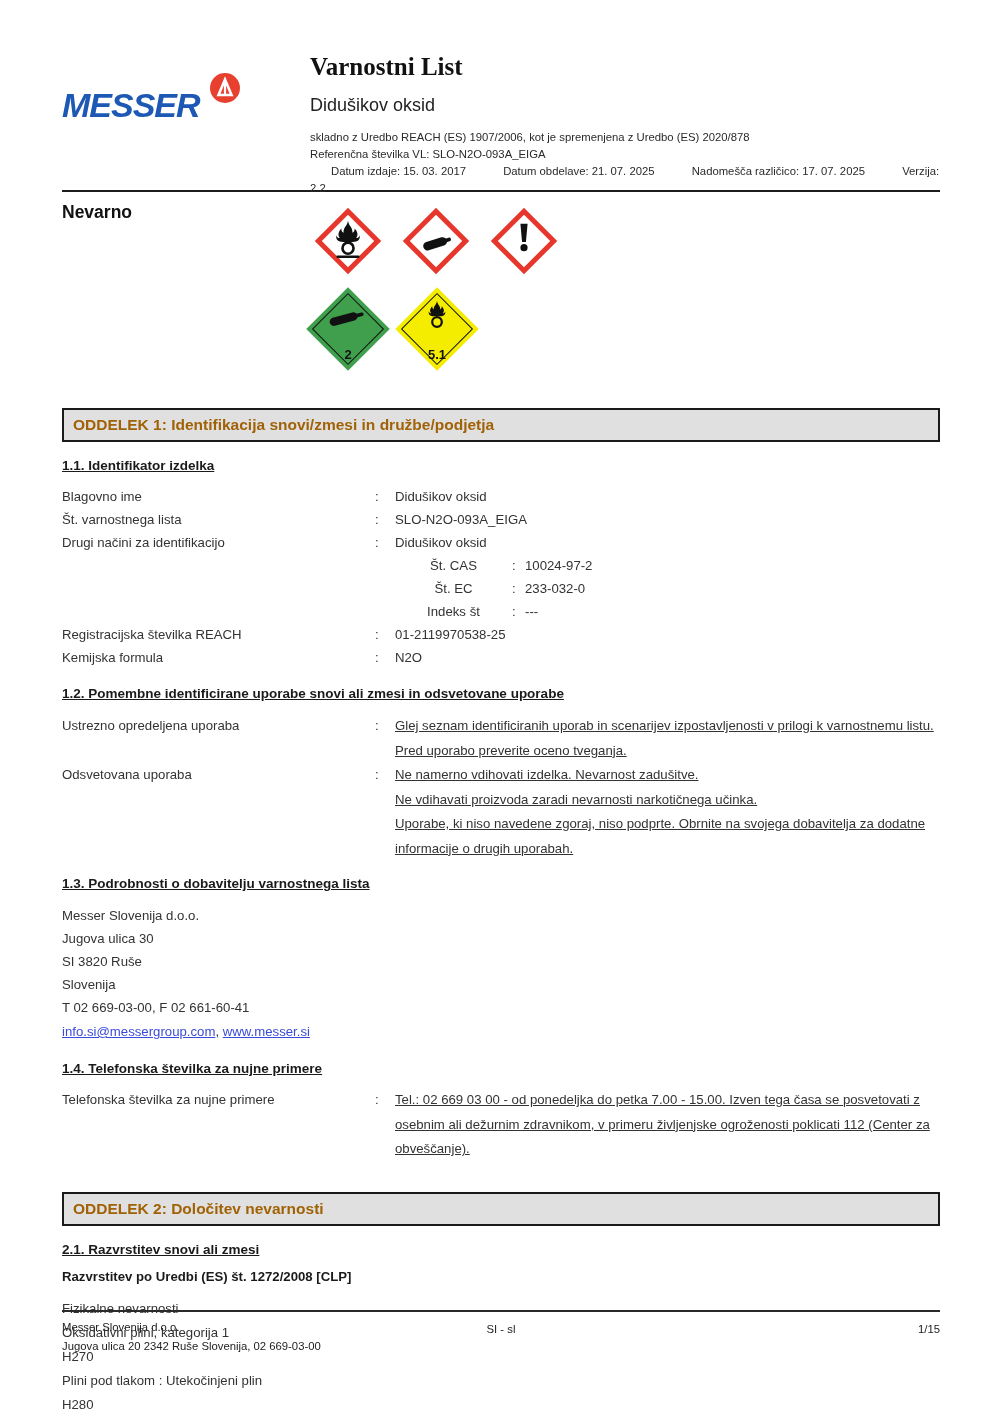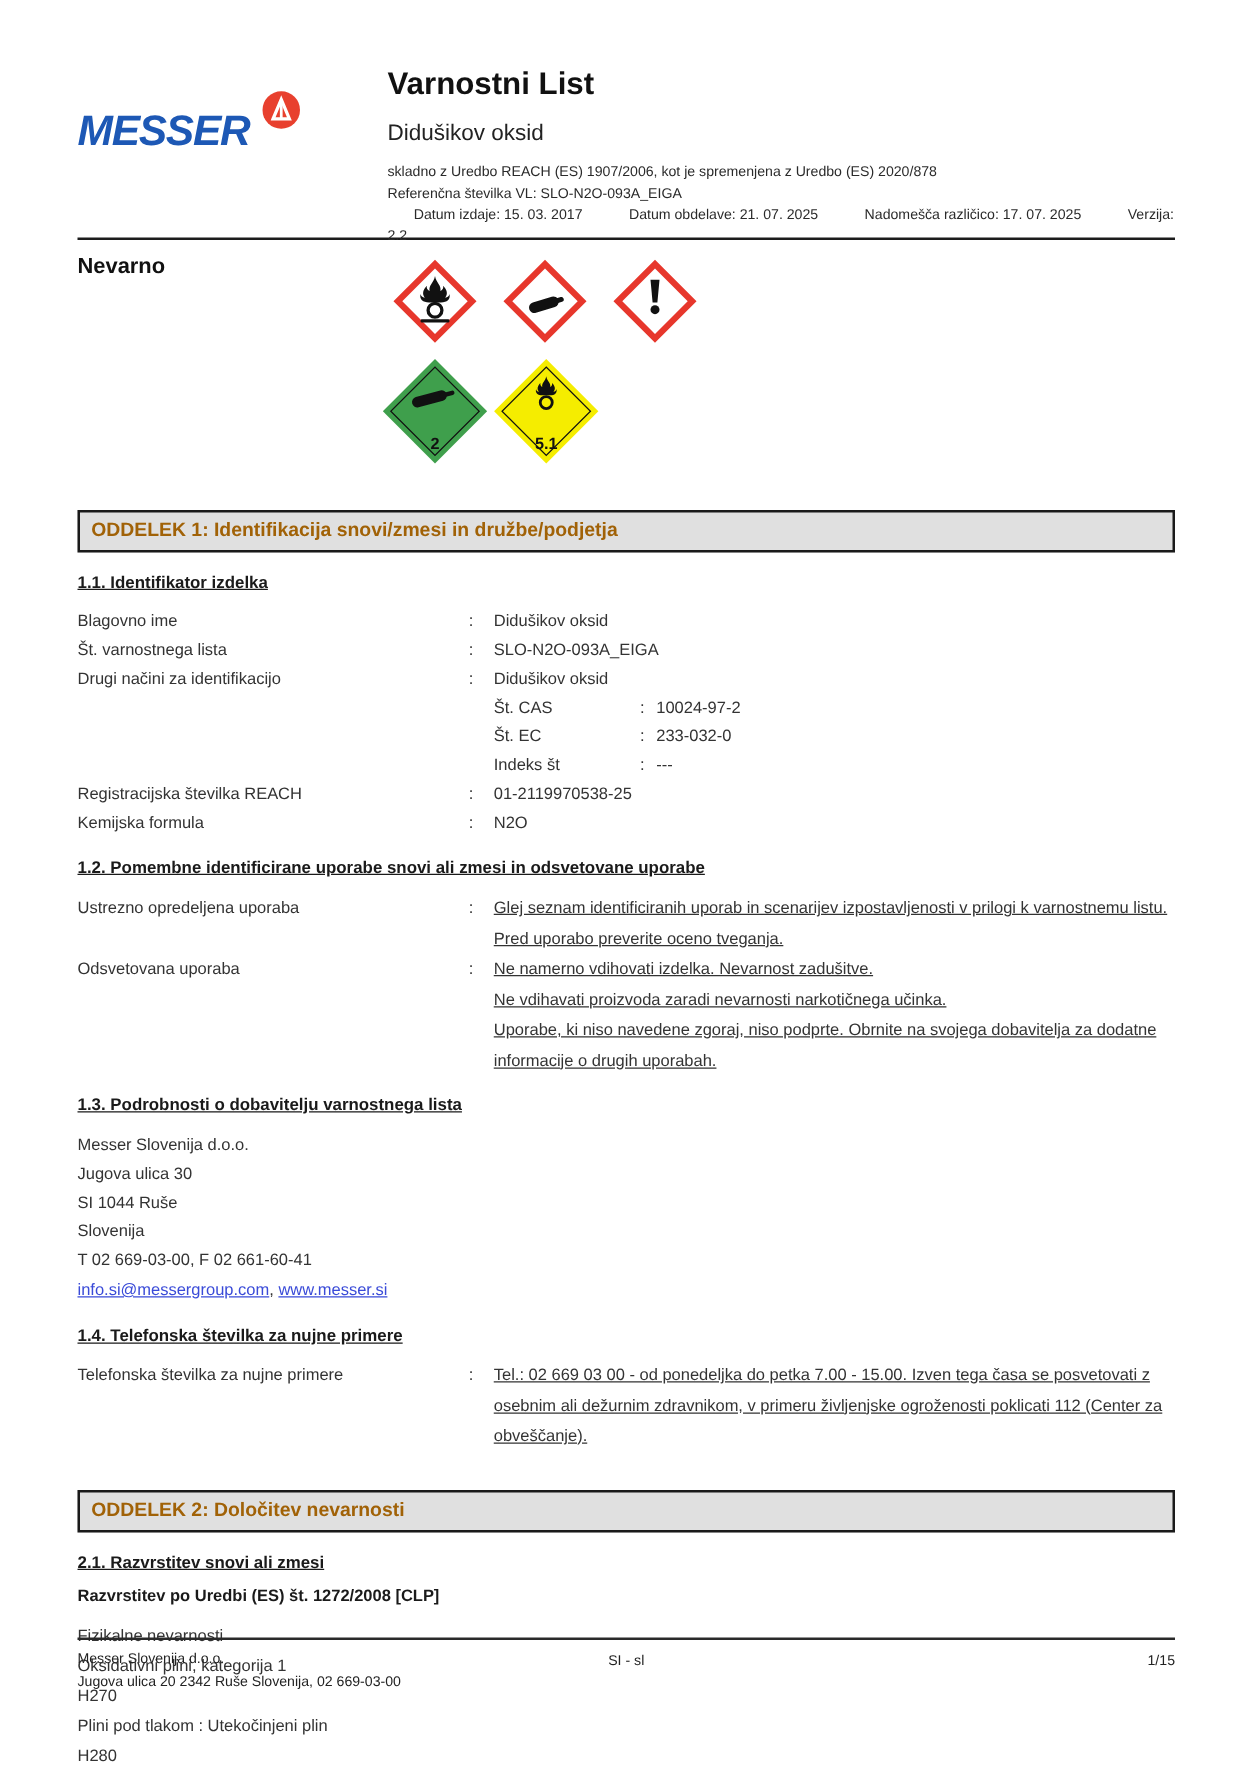--- a/index.html
+++ b/index.html
@@ -14,21 +14,21 @@
 
   
   .doc-header { position: relative; height: 192px; border-bottom: 2px solid #1c1c1c; }
   .logo { position: absolute; left: 0; top: 86px; width: 190px; }
   .logo-text {
     font-size: 34px; font-weight: 800; letter-spacing: -1px;
     color: var(--messer_blue, #1d58b5); font-style: italic;
   }
   .logo-mark { position: absolute; left: 147px; top: -14px; width: 32px; height: 32px; }
   .header-right { position: absolute; left: 248px; top: 53px; width: 640px; }
-  .doc-title { font-size: 25px; font-weight: 700; color: #111; }
+  .doc-title { font-size: 25px; font-weight: 700; color: #111; font-family: Liberation Serif, serif; }
   .product-name { margin-top: 14px; font-size: 18px; color: #222; }
   .header-meta { margin-top: 13px; font-size: 11.3px; color: #2a2a2a; line-height: 17px; }
   .meta-items span { margin-right: 13px; padding-left: 21px; }
 
   
   .hazard { position: relative; height: 216px; }
   .signal-word { position: absolute; left: 0; top: 10px; font-size: 17.5px; font-weight: 700; color: #111; }
   .picto-area { position: absolute; left: 246px; top: 9px; }
   .ghs-row { display: flex; gap: 8px; }
   .adr-row { display: flex; gap: 5px; margin-top: 6px; margin-left: -2px; }
@@ -69,21 +69,21 @@
   .subhead { margin-top: 16px; font-size: 13.5px; font-weight: 700; color: #1a1a1a; text-decoration: underline; }
   .boldline { margin-top: 12px; font-size: 13.2px; font-weight: 700; color: #1a1a1a; }
 
   
   .rows { margin-top: 12px; }
   .frow { display: flex; align-items: flex-start; line-height: 23px; }
   .flabel { width: 313px; flex: none; }
   .fcolon { width: 20px; flex: none; }
   .fvalue { flex: 1; }
   .frow.sub { padding-left: 333px; }
-  .frow.sub .flabel { width: 117px; }
+  .frow.sub .flabel { width: 117px; text-align: center; }
   .frow.sub .fcolon { width: 13px; }
   .fvalue .para { line-height: 24.5px; text-decoration: underline; }
 
   
   .addr { margin-top: 13px; }
   .addr-line { line-height: 23px; }
   .links-line { line-height: 26px; }
   a.doc-link { color: var(--link_blue, #3a4bd8); text-decoration: underline; cursor: pointer; }
 
   
@@ -267,21 +267,21 @@
           <div class="para">Uporabe, ki niso navedene zgoraj, niso podprte. Obrnite na svojega dobavitelja za dodatne informacije o drugih uporabah.</div>
         </div>
       </div>
     </div>
 
     <div class="subhead" style="margin-top:15px;">1.3. Podrobnosti o dobavitelju varnostnega lista</div>
 
     <div class="addr">
       <div class="addr-line">Messer Slovenija d.o.o.</div>
       <div class="addr-line">Jugova ulica 30</div>
-      <div class="addr-line">SI 1044 Ruše</div>
+      <div class="addr-line">SI 3820 Ruše</div>
       <div class="addr-line">Slovenija</div>
       <div class="addr-line">T 02 669-03-00, F 02 661-60-41</div>
       <div class="addr-line links-line">
         <a class="doc-link">info.si@messergroup.com</a><span>, </span><a class="doc-link">www.messer.si</a>
       </div>
     </div>
 
     <div class="subhead">1.4. Telefonska številka za nujne primere</div>
 
     <div class="rows" style="">

